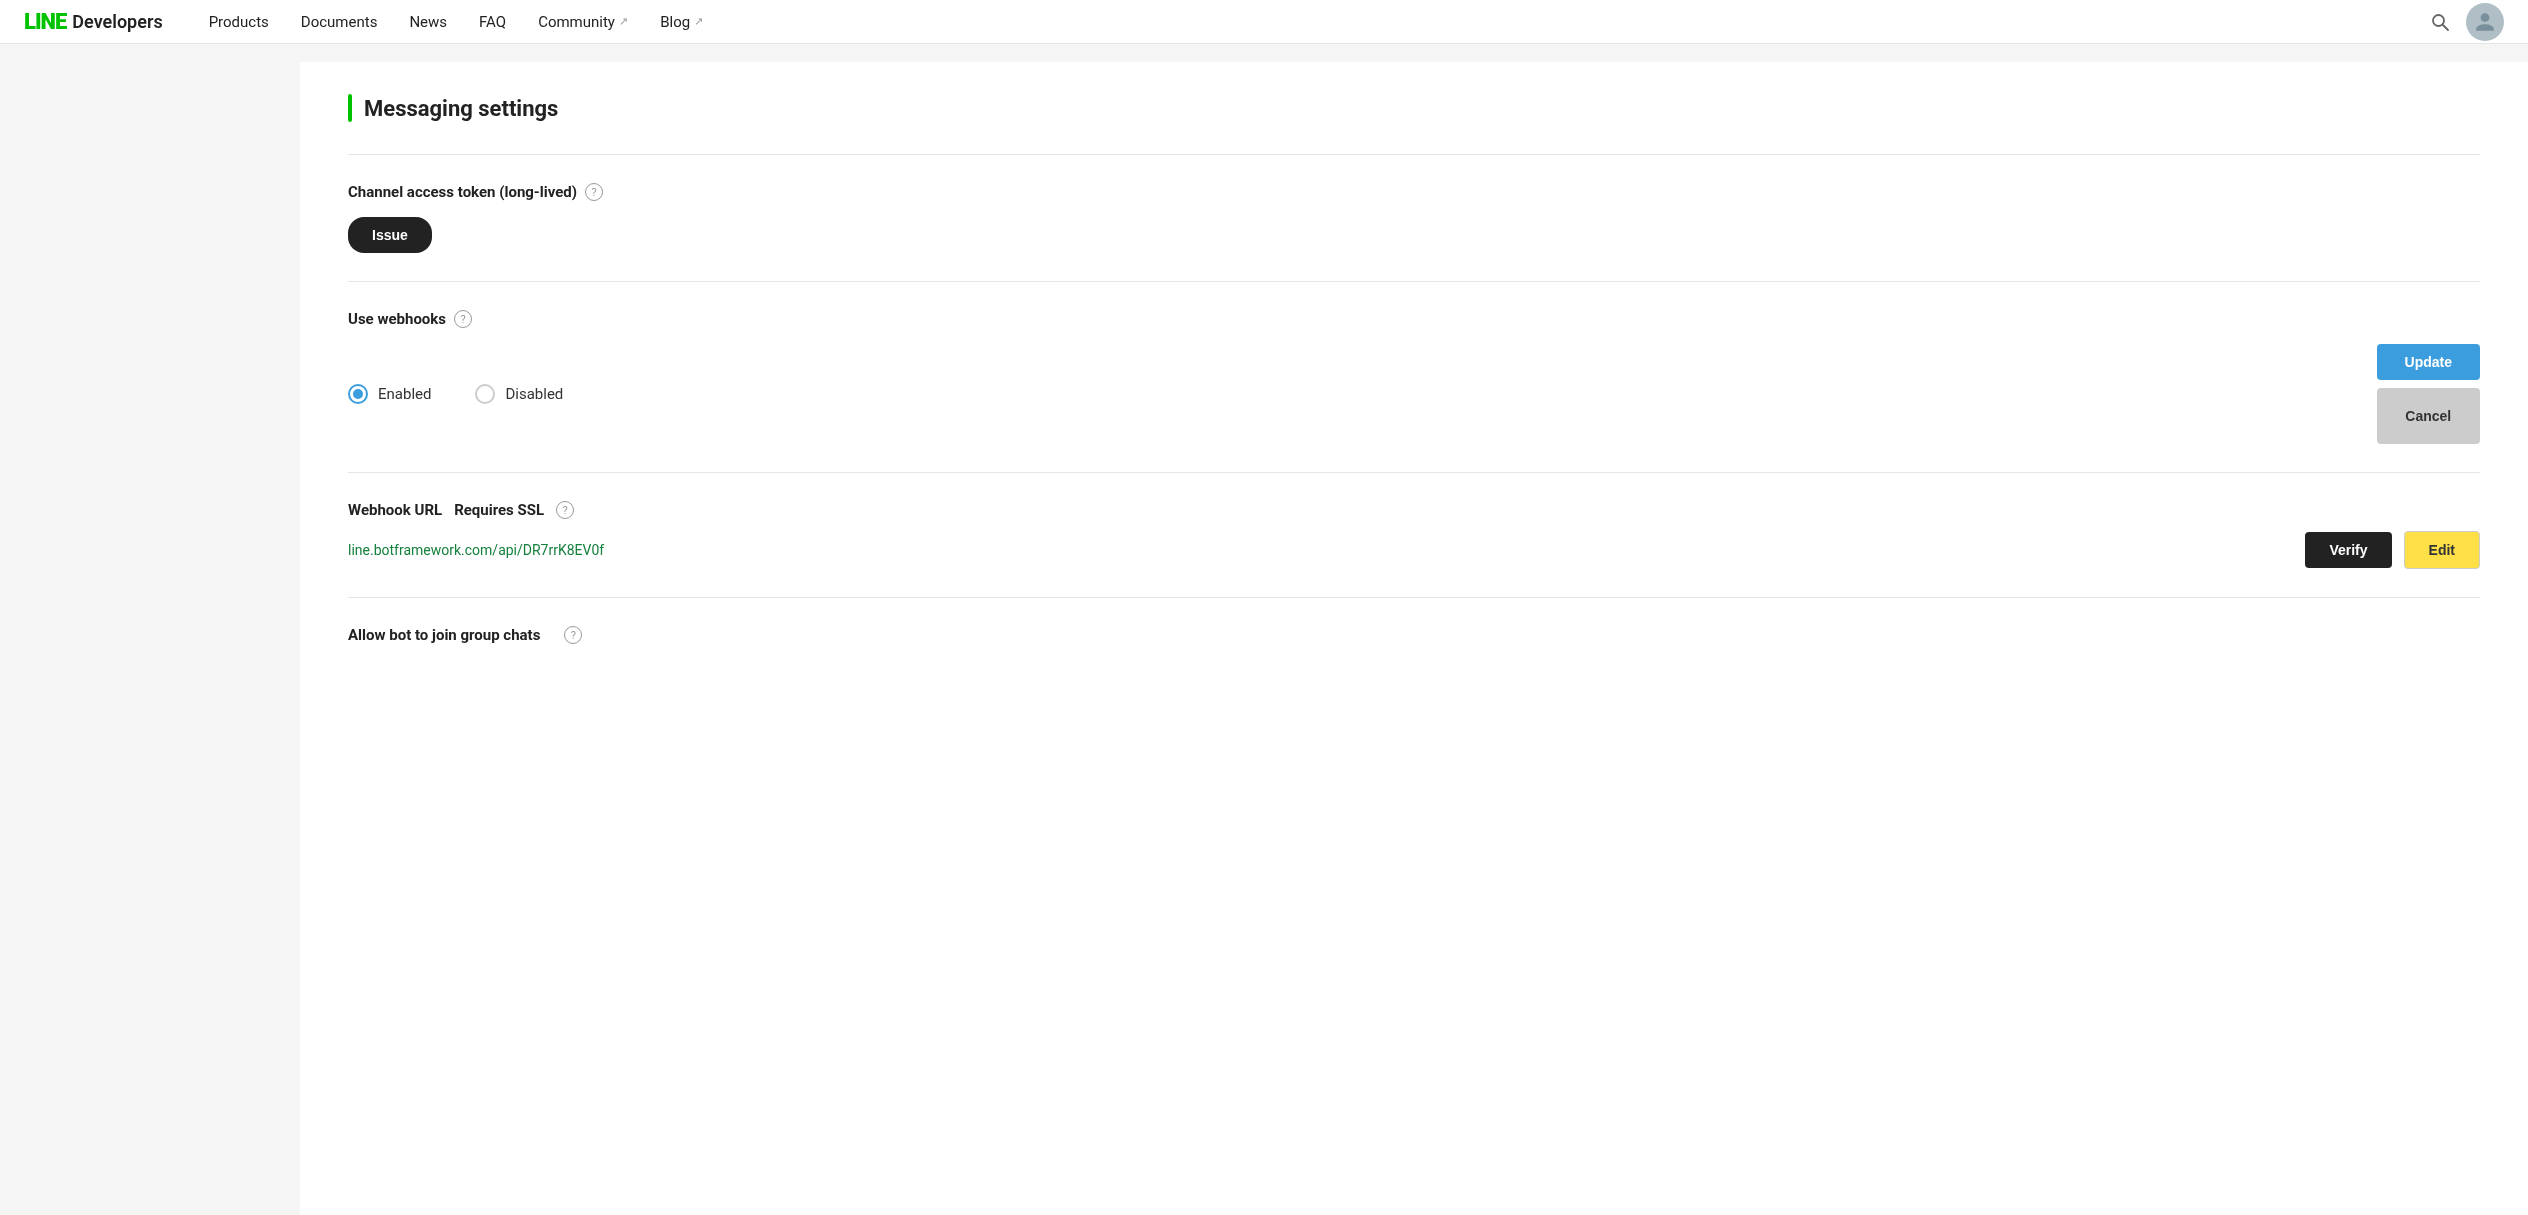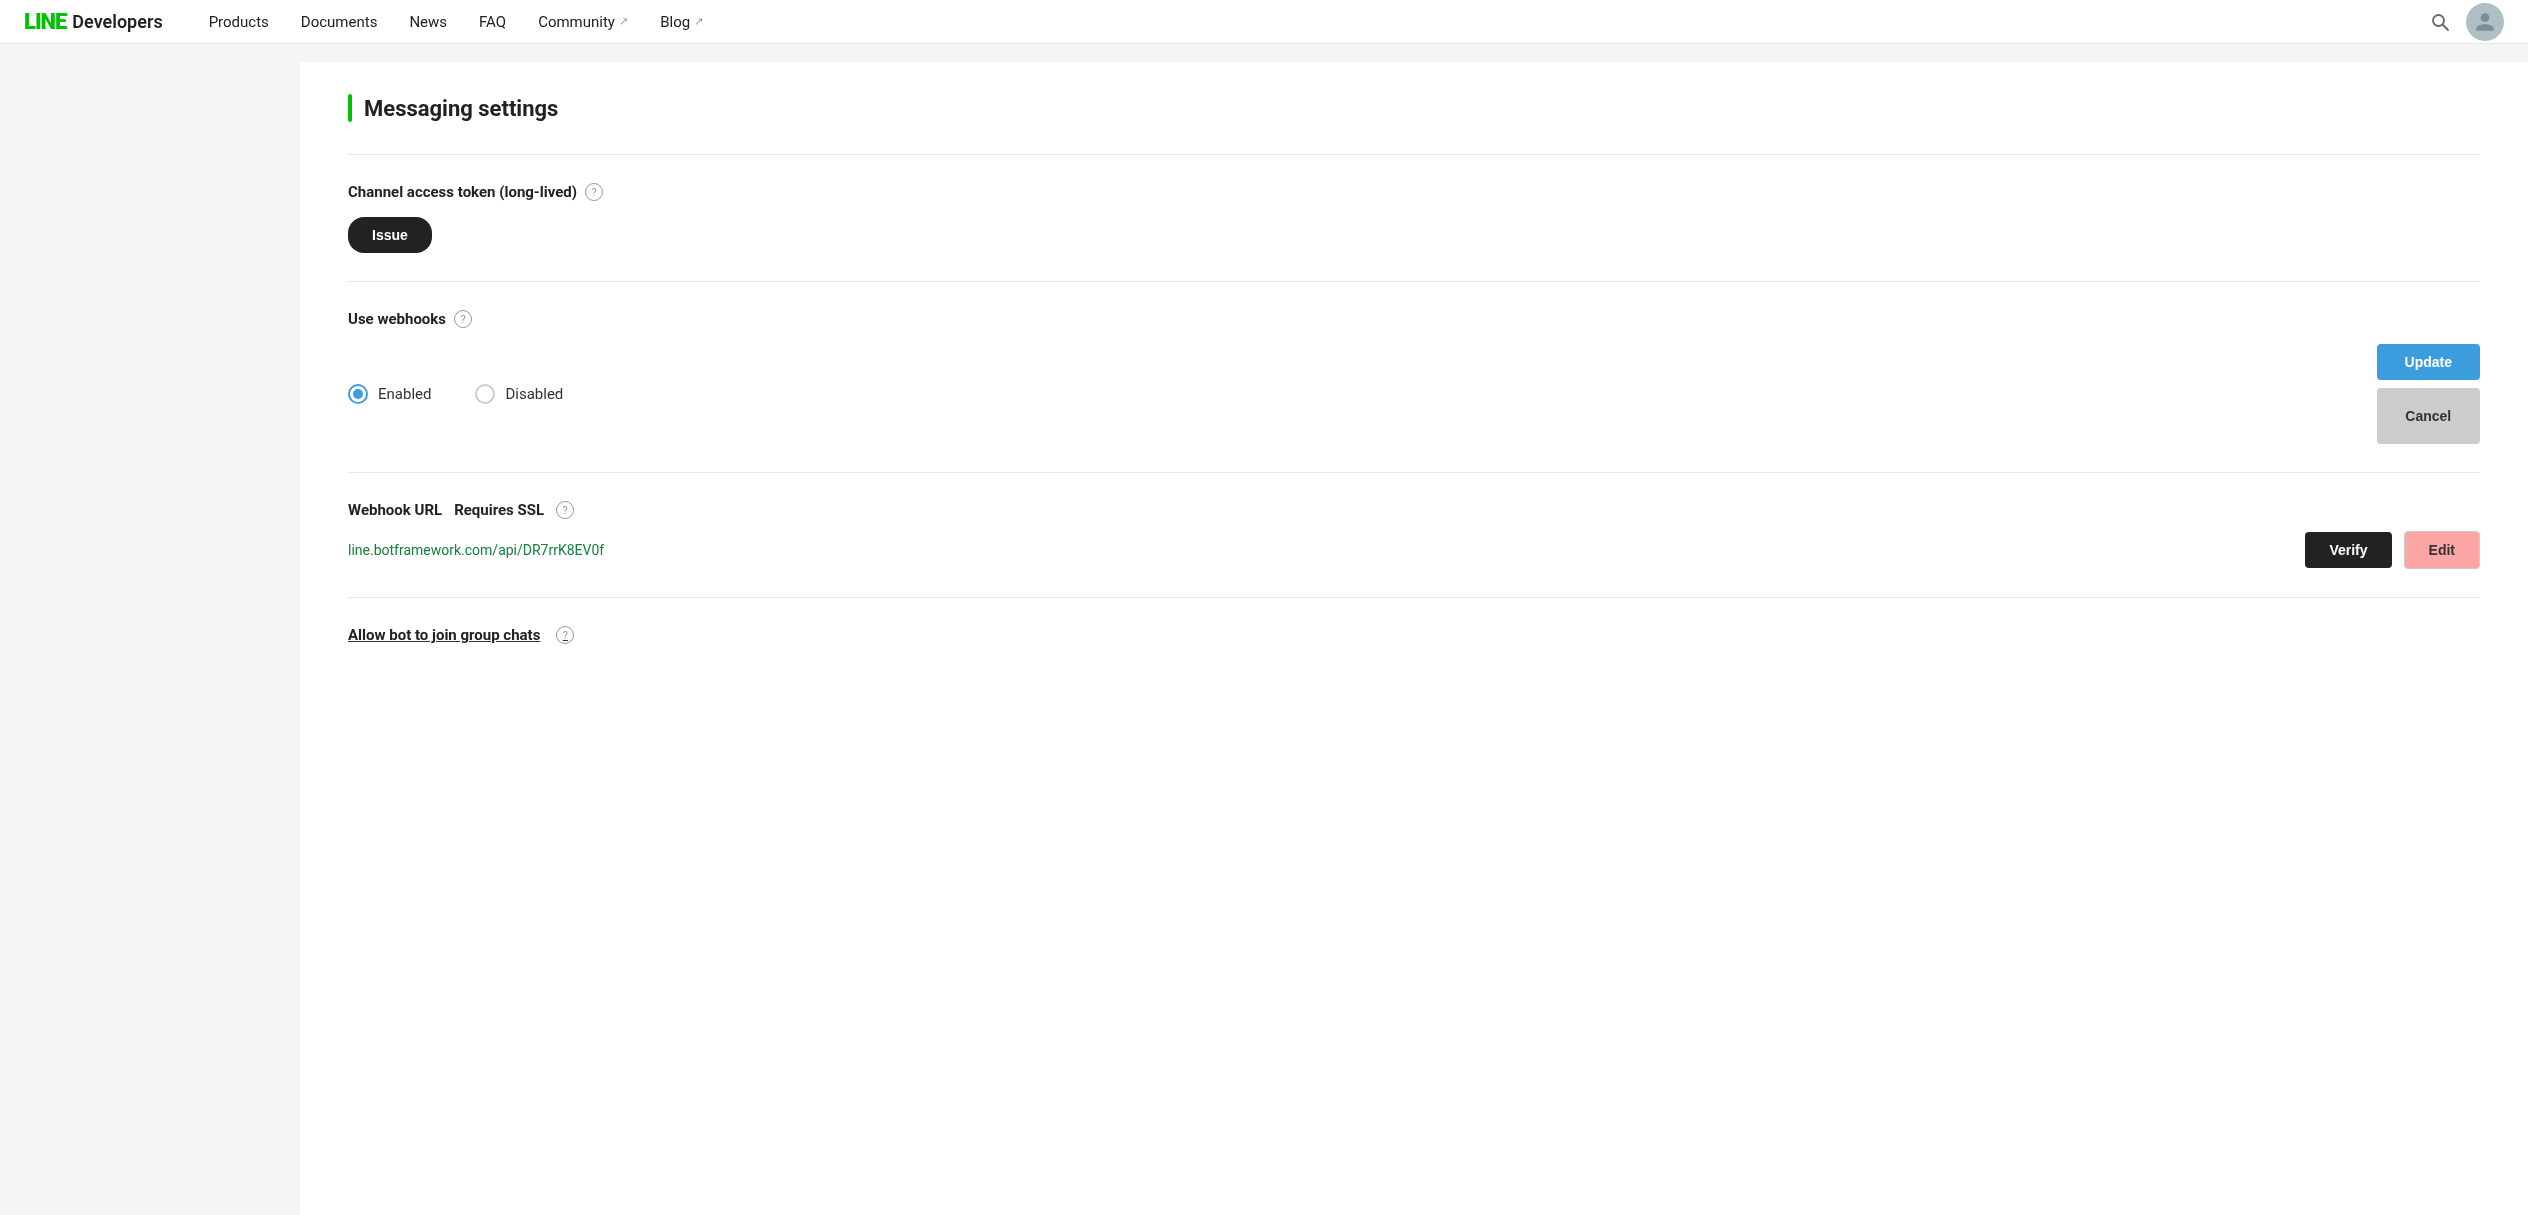--- a/index.html
+++ b/index.html
@@ -282,36 +282,35 @@
       background: #222;
       color: #fff;
       border: none;
       padding: 10px 24px;
       font-size: 14px;
       font-weight: 600;
       cursor: pointer;
       border-radius: 4px;
     }
     .btn-edit {
-      background: #fca5a5;
+      background: #fde047;
       color: #333;
       border: 1px solid #ccc;
       padding: 10px 24px;
       font-size: 14px;
       font-weight: 600;
       cursor: pointer;
       border-radius: 4px;
     }
 
     
     .allow-bot-row-header {
       display: flex;
       align-items: flex-end;
-      gap: 16px;
-      text-decoration: underline;
+      gap: 24px;
     }
   </style>
 </head>
 <body>
 
 <header class="header">
   <a class="logo-area" href="#">
     <span class="logo-line">LINE</span>
     <span class="logo-developers">Developers</span>
   </a>

